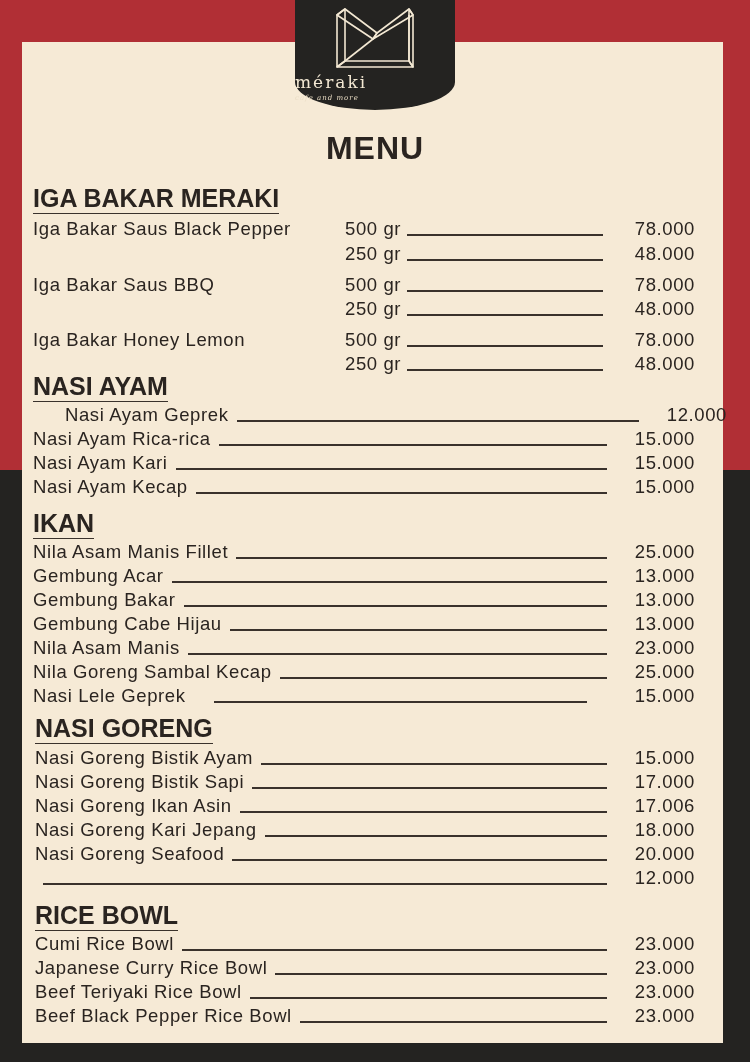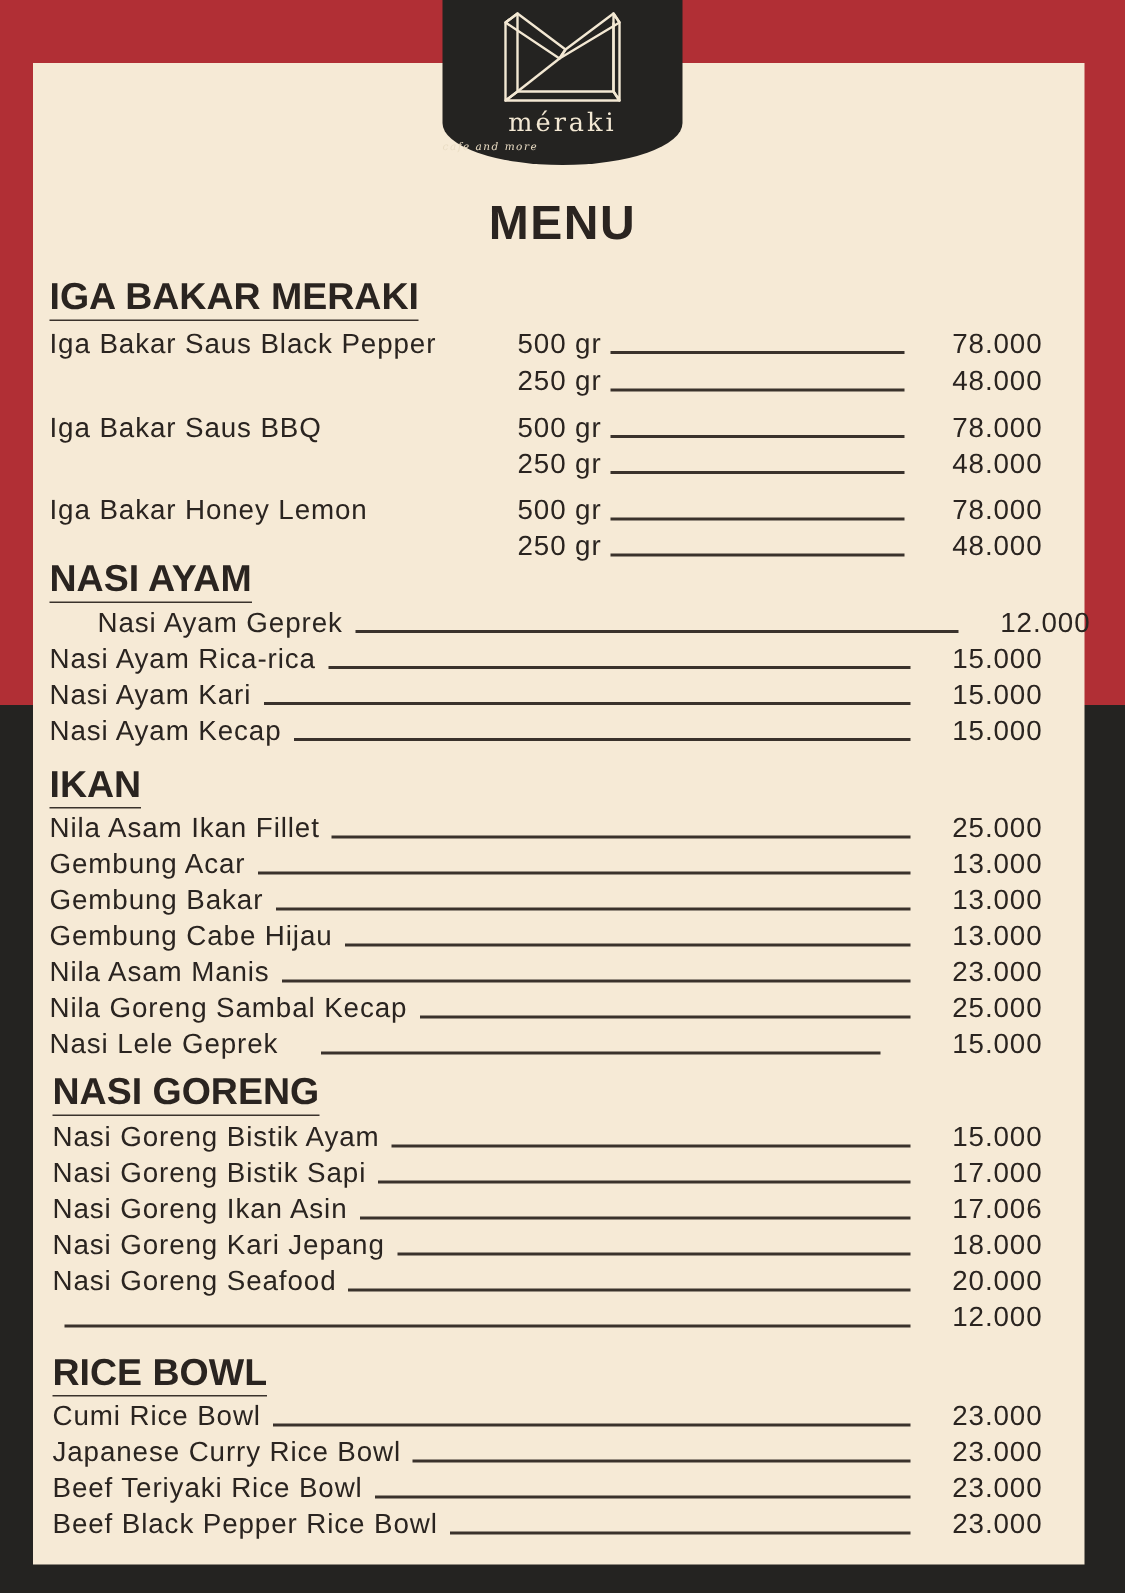--- a/index.html
+++ b/index.html
@@ -14,21 +14,21 @@
     background:#f6ead6;
   }
   .logo {
     position:absolute; left:295px; top:0; width:160px; height:110px;
     background:#242321;
     border-radius: 0 0 80px 80px / 0 0 28px 28px;
     z-index:2;
   }
   .logo svg { position:absolute; left:38px; top:5px; }
   .logo-name {
-    position:absolute; left:0; right:0; top:72px; text-align:center;
+    position:absolute; left:0; right:0; top:72px; 
     font-family:"DejaVu Serif", serif; color:#f3e8d3; font-size:17px; letter-spacing:2px;
   }
   .logo-tag {
     position:absolute; left:0; right:0; top:94px; 
     font-family:"DejaVu Serif", serif; font-style:italic; color:#e9dcc4; font-size:7px; letter-spacing:1px;
   }
   .title {
     position:absolute; left:0; right:0; top:130px; text-align:center;
     font-family:"Liberation Sans", sans-serif; font-weight:bold; font-size:32px; color:#2a2420; letter-spacing:1px;
   }
@@ -129,21 +129,21 @@
     <span class="price">15.000</span>
   </div>
 <div class="row" style="top:474px;">
     <span class="name">Nasi Ayam Kecap</span>
     <span class="leader"></span>
     <span class="price">15.000</span>
   </div>
 
 <div class="section-title" style="left:33px; top:508px;">IKAN</div>
 <div class="row" style="top:539px;">
-    <span class="name">Nila Asam Ikan Fillet</span>
+    <span class="name">Nila Asam Manis Fillet</span>
     <span class="leader"></span>
     <span class="price">25.000</span>
   </div>
 <div class="row" style="top:563px;">
     <span class="name">Gembung Acar</span>
     <span class="leader"></span>
     <span class="price">13.000</span>
   </div>
 <div class="row" style="top:587px;">
     <span class="name">Gembung Bakar</span>

